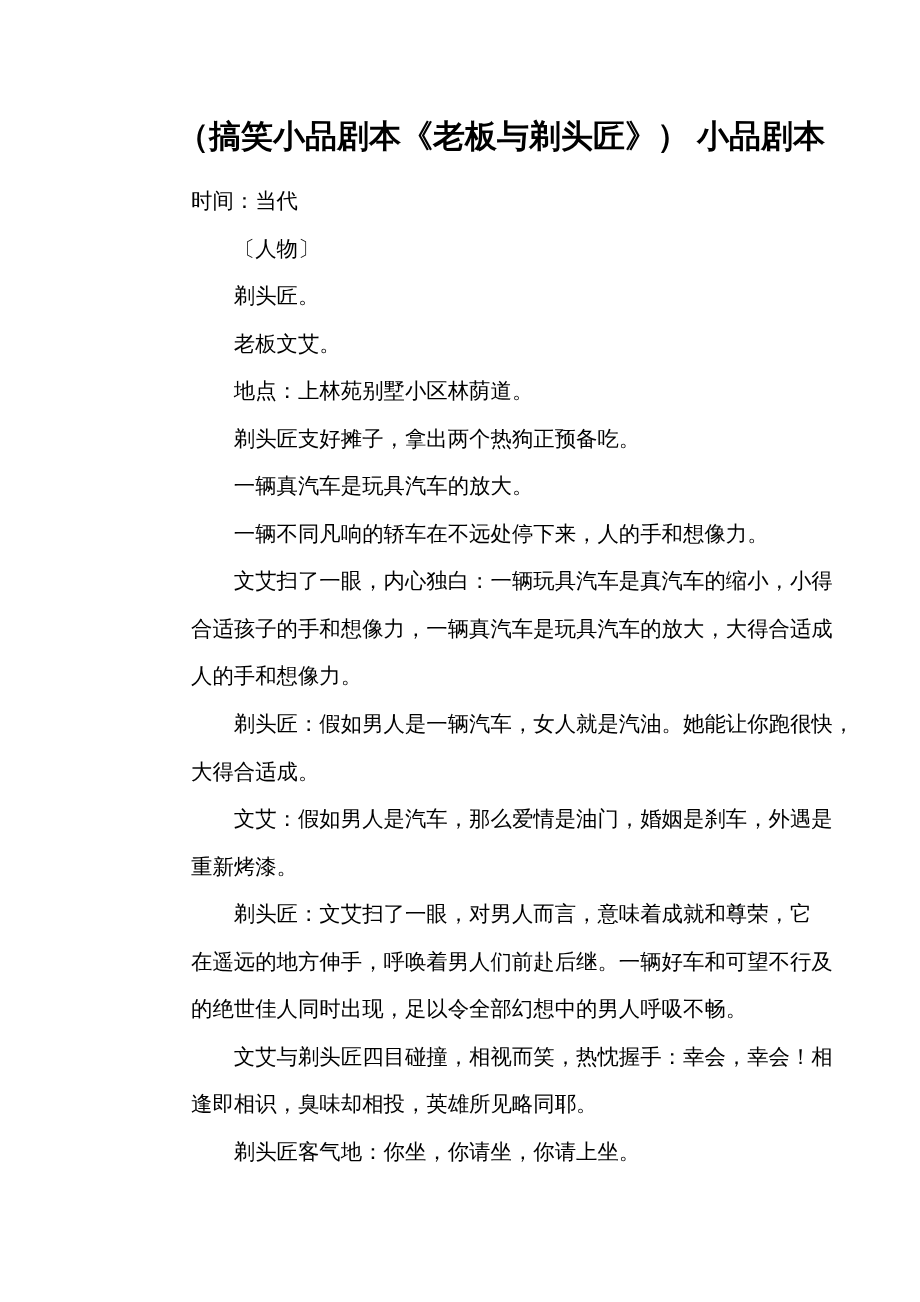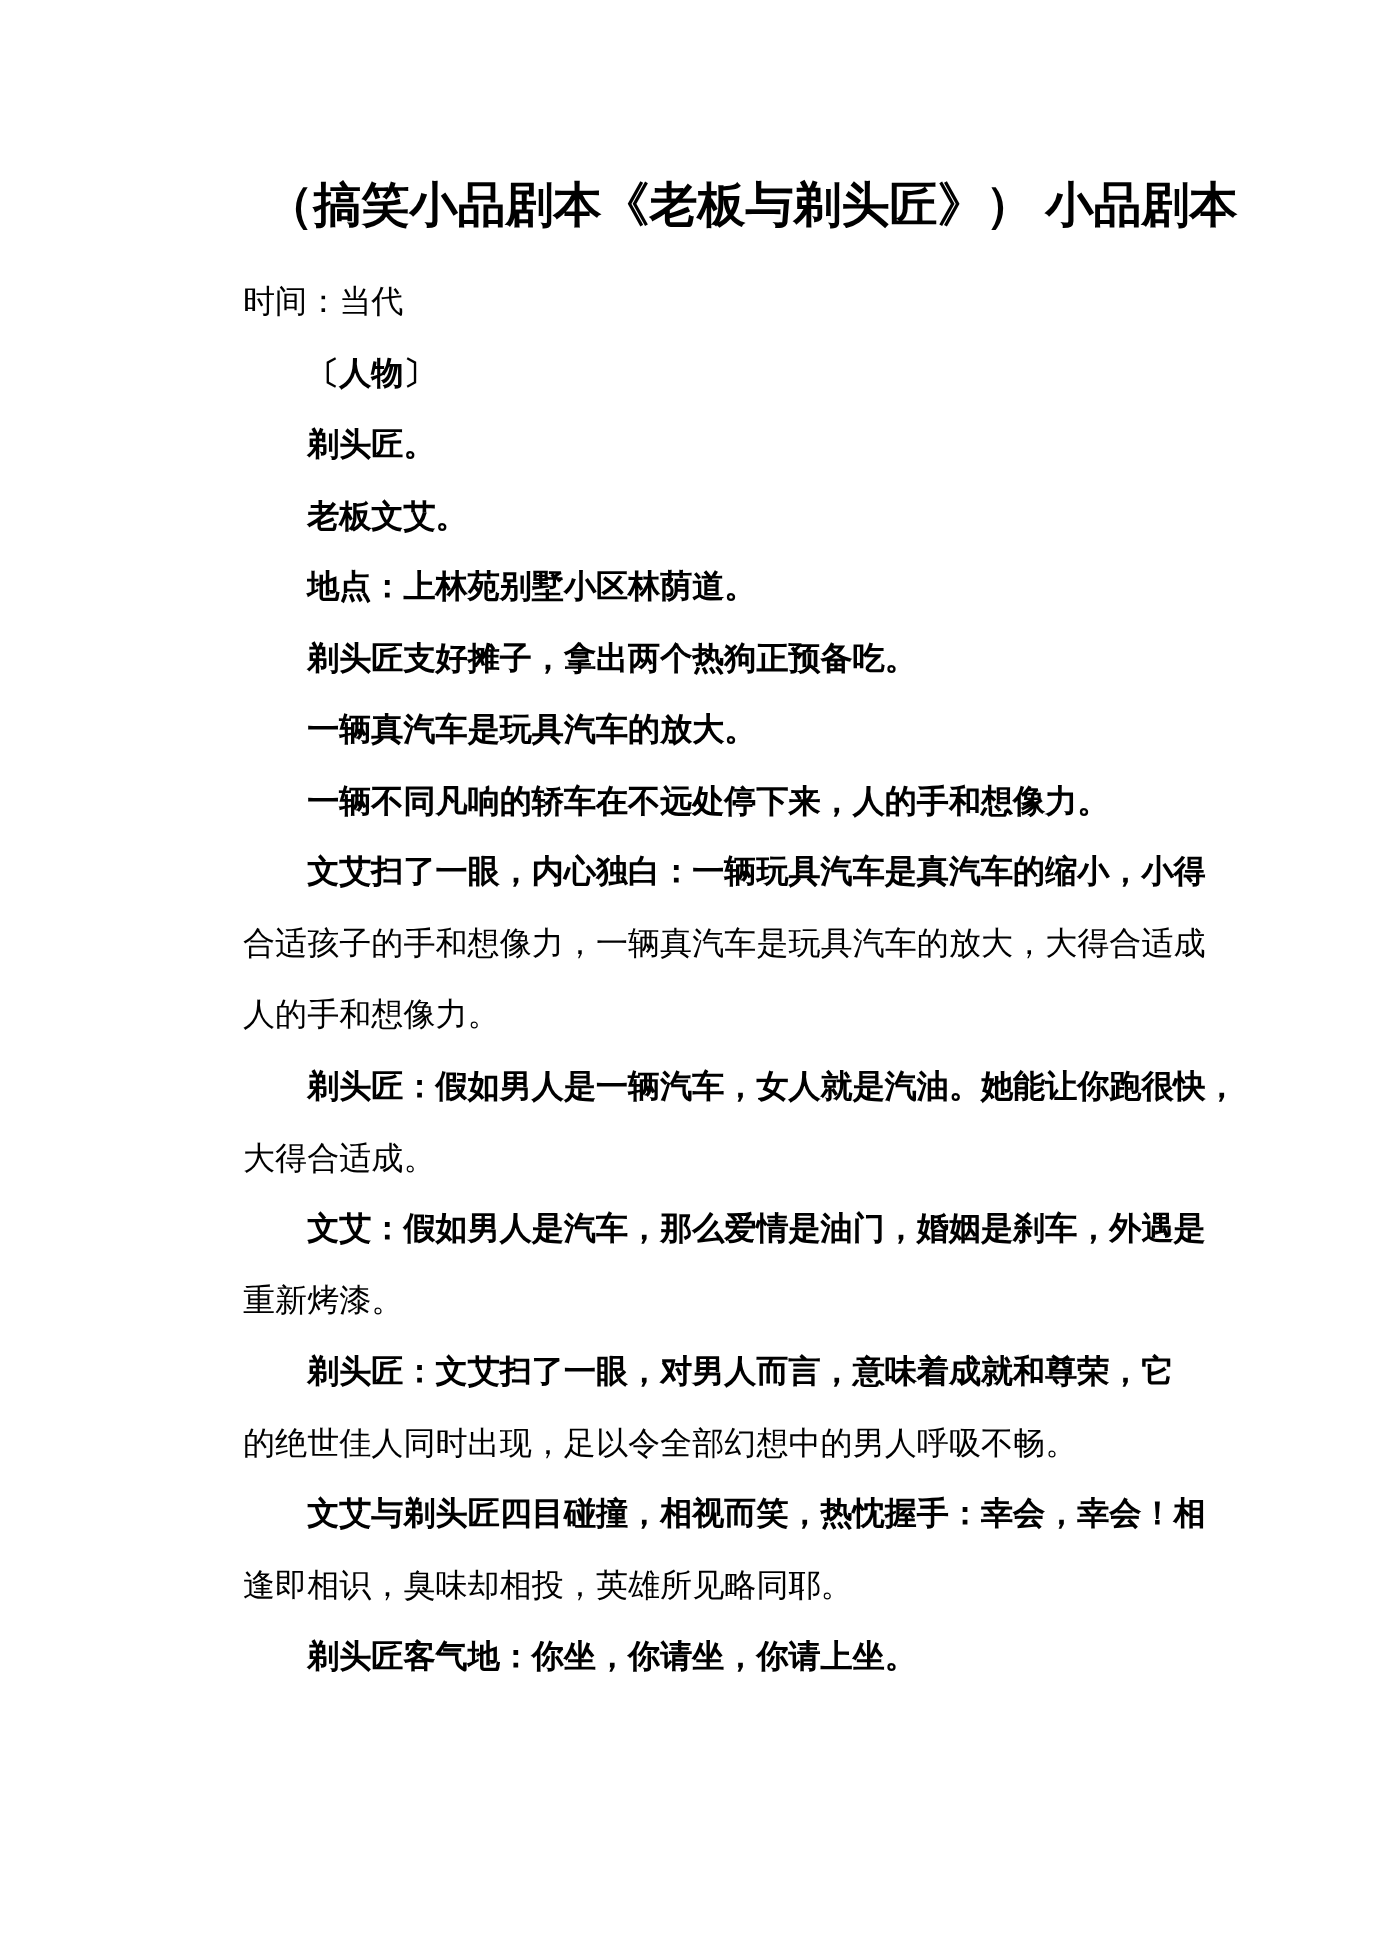--- a/index.html
+++ b/index.html
@@ -23,33 +23,32 @@
     top: 104px;
     height: 64px;
     line-height: 64px;
     font-size: 32px;
     font-weight: bold;
     white-space: nowrap;
     letter-spacing: 0;
   }
   .doc-body {
     position: absolute;
-    left: 122px;
+    left: 151px;
     top: 178px;
     width: 660px;
     font-size: 21.4px;
   }
   .doc-body .line {
     height: 47.55px;
     line-height: 47.55px;
     white-space: nowrap;
   }
   .doc-body .line.indent {
     text-indent: 2em;
-    font-weight: bold;
   }
 </style>
 </head>
 <body>
 
 <div class="page">
   <div class="doc-title">（搞笑小品剧本《老板与剃头匠》） 小品剧本</div>
   <div class="doc-body">
       <div>
         <div class="line">时间：当代</div>
@@ -83,20 +82,21 @@
       <div>
         <div class="line indent">剃头匠：假如男人是一辆汽车，女人就是汽油。她能让你跑很快，</div>
         <div class="line">大得合适成。</div>
       </div>
       <div>
         <div class="line indent">文艾：假如男人是汽车，那么爱情是油门，婚姻是刹车，外遇是</div>
         <div class="line">重新烤漆。</div>
       </div>
       <div>
         <div class="line indent">剃头匠：文艾扫了一眼，对男人而言，意味着成就和尊荣，它</div>
+        <div class="line">在遥远的地方伸手，呼唤着男人们前赴后继。一辆好车和可望不行及</div>
         <div class="line">的绝世佳人同时出现，足以令全部幻想中的男人呼吸不畅。</div>
       </div>
       <div>
         <div class="line indent">文艾与剃头匠四目碰撞，相视而笑，热忱握手：幸会，幸会！相</div>
         <div class="line">逢即相识，臭味却相投，英雄所见略同耶。</div>
       </div>
       <div>
         <div class="line indent">剃头匠客气地：你坐，你请坐，你请上坐。</div>
       </div>
     </div>

